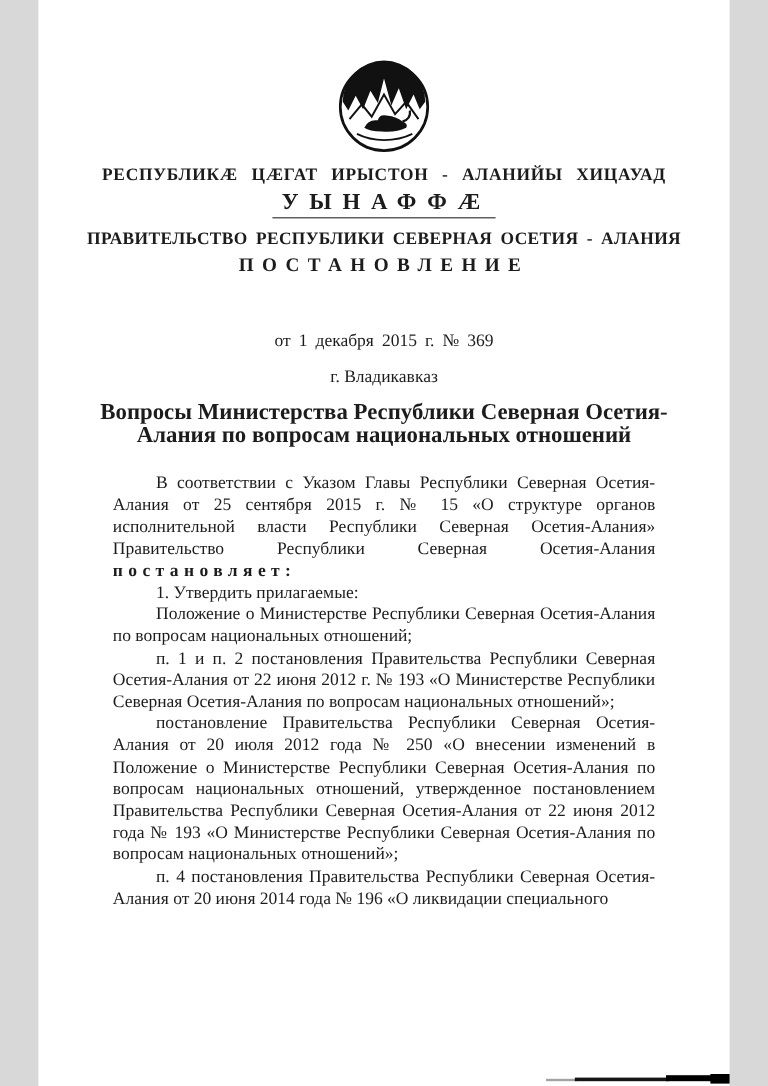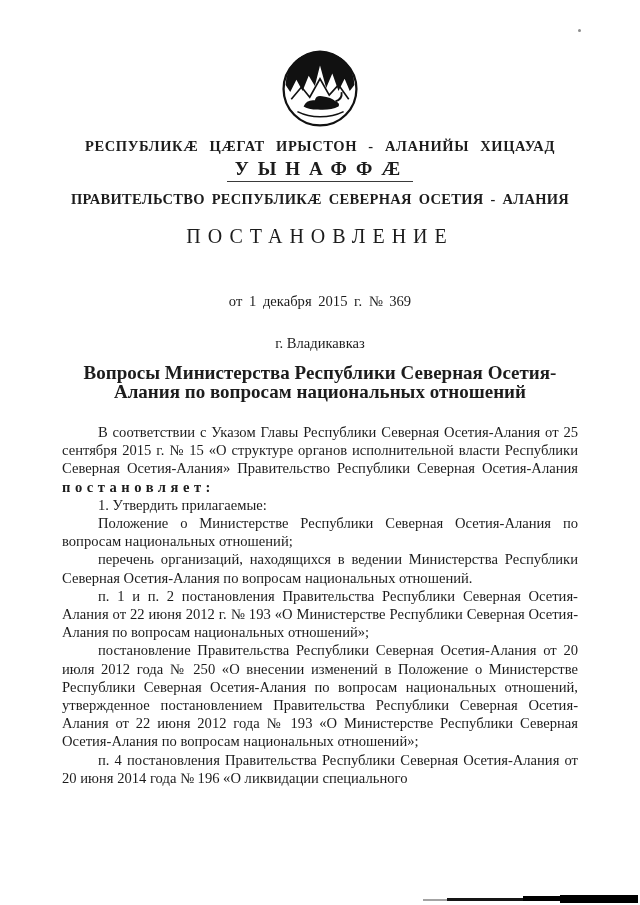--- a/index.html
+++ b/index.html
@@ -1,38 +1,38 @@
 <!DOCTYPE html>
 <html><head>
 <meta charset="utf-8">
 <style>
   html,body{margin:0;padding:0;background:#d8d8d8;}
   .page{
     position:relative;
-    width:640px;height:905px;
+    width:576px;height:905px;
     margin:0 auto;
     background:#ffffff;
     overflow:hidden;
     font-family:"Liberation Serif", serif;
     color:#1c1c1c;
   }
   .centered{text-align:center;}
   .emblem{width:78px;height:78px;margin:50px auto 0;}
   .hdr1{margin-top:10px;font-size:14.5px;font-weight:bold;letter-spacing:.6px;word-spacing:7px;}
   .hdr2-wrap{margin-top:3px;}
   .hdr2{
     display:inline-block;
     font-size:19px;font-weight:bold;letter-spacing:9px;
     padding:0 4px 1px 8px;
     border-bottom:1.6px solid #3a3a3a;
   }
   .hdr3{margin-top:9px;font-size:14.5px;font-weight:bold;letter-spacing:.3px;word-spacing:3px;}
-  .hdr4{margin-top:17px;font-size:20px;font-weight:normal;letter-spacing:7px;}
+  .hdr4{margin-top:5px;font-size:16px;font-weight:bold;letter-spacing:7px;}
   .date{margin-top:45px;font-size:14.6px;word-spacing:3px;}
-  .city{margin-top:25px;font-size:14.6px;}
+  .city{margin-top:13px;font-size:14.6px;}
   .title{
     margin:11px auto 0;max-width:520px;
     font-size:19px;font-weight:bold;line-height:19px;
     text-align:center;
   }
   .body{
     margin:22px 62px 0;
     font-size:14.6px;line-height:18.2px;
     text-align:justify;
   }
@@ -70,36 +70,35 @@
       <path fill="none" stroke="#111" stroke-width="1.4" d="M16,60 q10,5 22,5 q13,0 23,-5"></path>
     </svg>
   </div>
 
   <div class="hdr1 centered">РЕСПУБЛИКÆ ЦÆГАТ ИРЫСТОН - АЛАНИЙЫ ХИЦАУАД</div>
 
   <div class="hdr2-wrap centered">
     <span class="hdr2">УЫНАФФÆ</span>
   </div>
 
-  <div class="hdr3 centered">ПРАВИТЕЛЬСТВО РЕСПУБЛИКÆ СЕВЕРНАЯ ОСЕТИЯ - АЛАНИЯ</div>
+  <div class="hdr3 centered">ПРАВИТЕЛЬСТВО РЕСПУБЛИКИ СЕВЕРНАЯ ОСЕТИЯ - АЛАНИЯ</div>
 
   <div class="hdr4 centered">ПОСТАНОВЛЕНИЕ</div>
 
   <div class="date centered">от 1 декабря 2015 г. № 369</div>
 
   <div class="city centered">г. Владикавказ</div>
 
   <div class="title">Вопросы Министерства Республики Северная Осетия-Алания по вопросам национальных отношений</div>
 
   <div class="body">
     <p class="intro">В соответствии с Указом Главы Республики Северная Осетия-Алания от 25 сентября 2015 г. № 15 «О структуре органов исполнительной власти Республики Северная Осетия-Алания» Правительство Республики Северная Осетия-Алания</p>
     <p class="resolves">постановляет:</p>
     <p>1. Утвердить прилагаемые:</p>
     <p>Положение о Министерстве Республики Северная Осетия-Алания по вопросам национальных отношений;</p>
-    <p>перечень организаций, находящихся в ведении Министерства Республики Северная Осетия-Алания по вопросам национальных отношений.</p>
     <p>п. 1 и п. 2 постановления Правительства Республики Северная Осетия-Алания от 22 июня 2012 г. № 193 «О Министерстве Республики Северная Осетия-Алания по вопросам национальных отношений»;</p>
     <p>постановление Правительства Республики Северная Осетия-Алания от 20 июля 2012 года № 250 «О внесении изменений в Положение о Министерстве Республики Северная Осетия-Алания по вопросам национальных отношений, утвержденное постановлением Правительства Республики Северная Осетия-Алания от 22 июня 2012 года № 193 «О Министерстве Республики Северная Осетия-Алания по вопросам национальных отношений»;</p>
     <p>п. 4 постановления Правительства Республики Северная Осетия-Алания от 20 июня 2014 года № 196 «О ликвидации специального</p>
   </div>
 
   <div class="speck"></div>
   <div class="scan-bar gray"></div>
   <div class="scan-bar thin"></div>
   <div class="scan-bar med"></div>
   <div class="scan-bar thick"></div>

